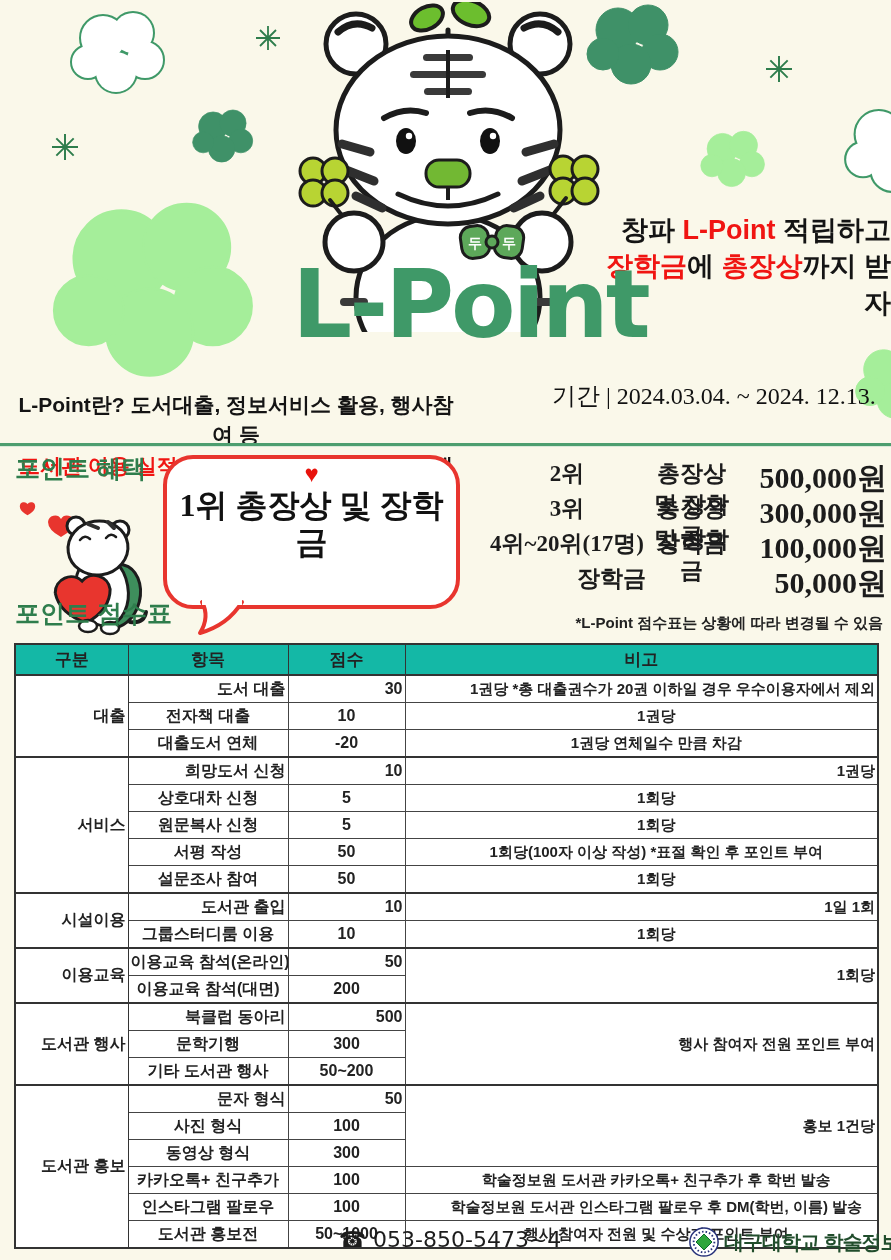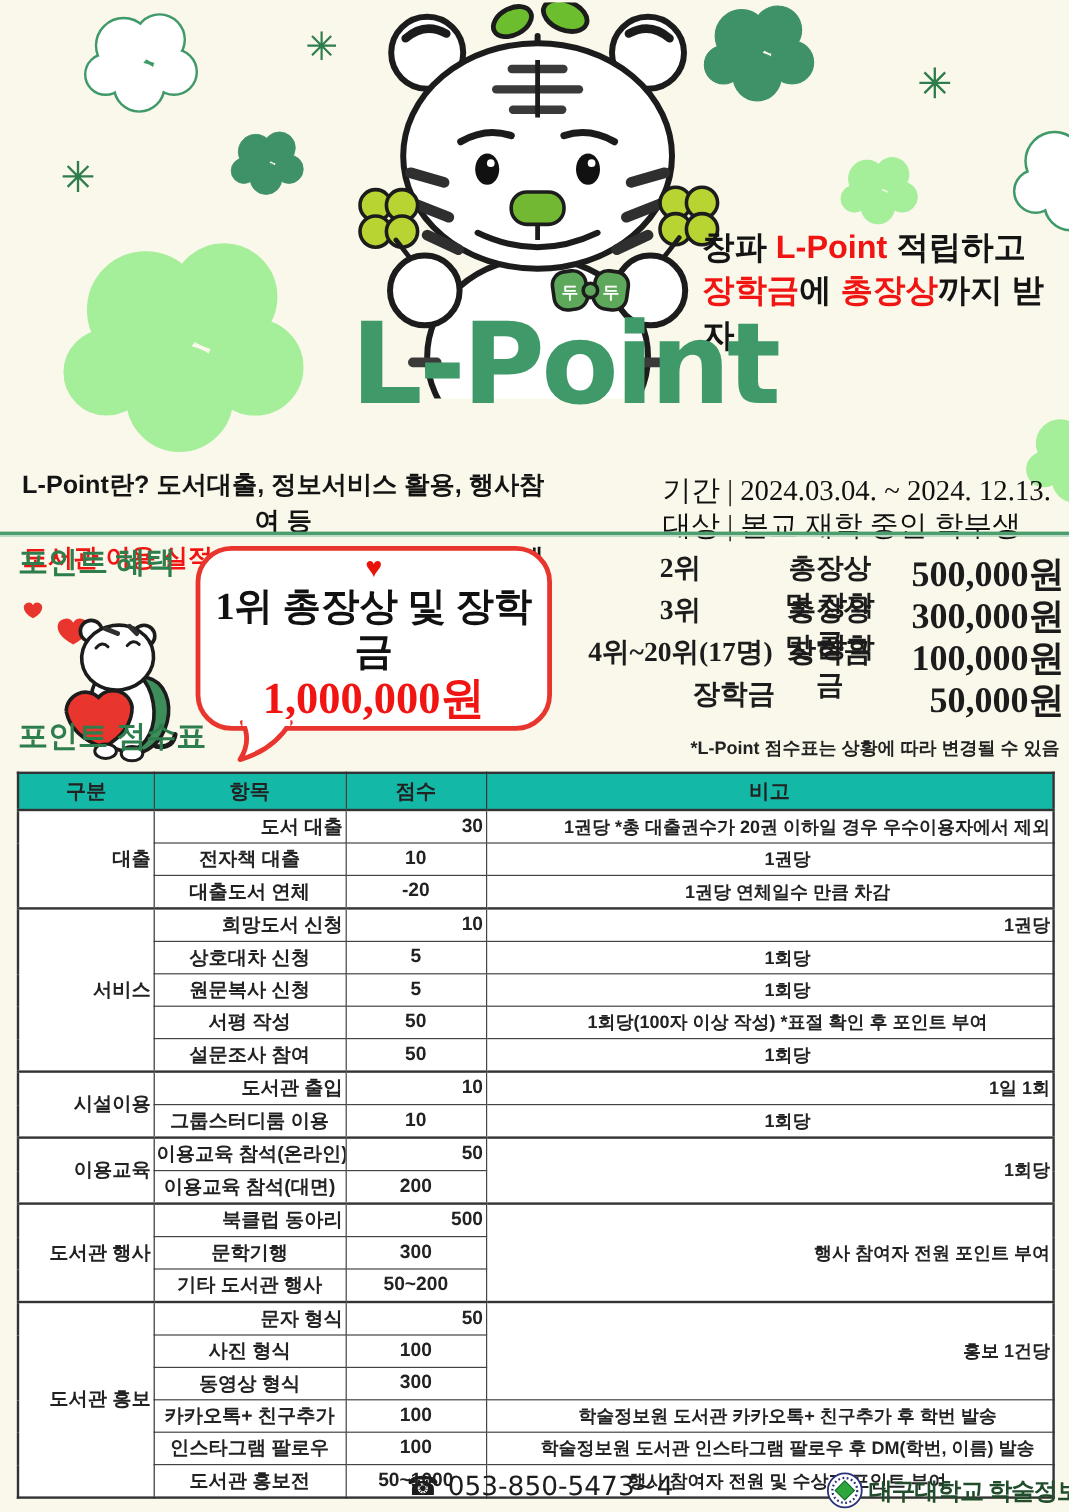--- a/index.html
+++ b/index.html
@@ -4,29 +4,29 @@
 <style>
   html,body{margin:0;padding:0;}
   .page{position:relative;width:891px;height:1260px;background:#faf8ea;overflow:hidden;
         font-family:"Liberation Sans",sans-serif;color:#1c1c1c;}
   .abs{position:absolute;}
 
   
   .main-title{left:240px;top:258px;width:460px;text-align:center;
     font-family:"DejaVu Sans",sans-serif;font-weight:bold;font-size:94px;
     letter-spacing:-3px;color:#3f9968;line-height:1;}
-  .slogan{left:585px;top:188px;width:306px;text-align:left;font-weight:bold;
+  .slogan{left:585px;top:212px;width:306px;text-align:right;font-weight:bold;
     font-size:27px;line-height:1.35;color:#141414;}
   .slogan .red{color:#f01512;}
 
   
   .intro{left:12px;top:390px;width:448px;text-align:center;font-weight:bold;
     font-size:21px;line-height:1.45;color:#141414;}
   .intro .red{color:#f01512;}
-  .info{left:552px;top:396px;width:339px;font-family:"Liberation Serif",serif;
+  .info{left:552px;top:382px;width:339px;font-family:"Liberation Serif",serif;
     font-size:24px;line-height:1.2;white-space:nowrap;color:#111;}
   .divider{left:0;top:443px;width:891px;height:3px;background:#4d9e6f;
     border-bottom:1px solid #d9ead9;}
 
   
   .sec-heading{font-size:25px;font-weight:bold;color:#2e7d4c;}
   .benefit-heading{left:15px;top:452px;font-family:Liberation Serif, serif;}
   .bubble{left:163px;top:455px;width:289px;height:146px;background:#fff;
     border:4px solid #e8352e;border-radius:30px;text-align:center;z-index:3;}
   .bubble-heart{font-size:24px;color:#e8130c;line-height:1.1;margin-top:2px;}
@@ -194,21 +194,20 @@
 
   <div class="abs intro">
     <div>L-Point란? 도서대출, 정보서비스 활용, 행사참여 등</div>
     <div>
       <span class="red">도서관 이용 실적에 따라 포인트를 부여</span><span>하는 제도</span>
     </div>
   </div>
 
   <div class="abs info">
     <div>기간 | 2024.03.04. ~ 2024. 12.13.</div>
-    <div>대상 | 본교 재학 중인 학부생</div>
   </div>
 
   <div class="abs divider"></div>
 
   <div class="abs sec-heading benefit-heading">포인트 혜택</div>
 
   <svg class="abs" style="left:18px;top:494px" width="140" height="142" viewBox="0 0 140 142">
     <path d="M14,26 a6,6 0 0 1 11,-3 a6,6 0 0 1 11,3 q0,7 -11,13 q-11,-6 -11,-13" fill="#e8352e" transform="translate(-8,-6) scale(0.7)"></path>
     <path d="M30,28 a7,7 0 0 1 13,-3 a7,7 0 0 1 13,3 q0,8 -13,15 q-13,-7 -13,-15" fill="#e8352e"></path>
     <ellipse cx="98" cy="102" rx="24" ry="32" fill="#3e8e5c" stroke="#1c1c1c" stroke-width="3" transform="rotate(14 98 102)"></ellipse>
@@ -220,21 +219,20 @@
     <path d="M70,30 L80,34 M90,28 L96,34" stroke="#2f2f2f" stroke-width="4" stroke-linecap="round"></path>
     <path d="M38,96 a16,16 0 0 1 28,-9 a16,16 0 0 1 27,11 q-2,20 -27,31 q-26,-12 -28,-33" fill="#e8352e" stroke="#1c1c1c" stroke-width="3" transform="rotate(-6 66 105)"></path>
     <ellipse cx="70" cy="132" rx="9" ry="6" fill="#fff" stroke="#1c1c1c" stroke-width="2.5"></ellipse>
     <ellipse cx="92" cy="134" rx="9" ry="6" fill="#fff" stroke="#1c1c1c" stroke-width="2.5"></ellipse>
     <path d="M112,128 q14,2 16,-10" fill="none" stroke="#1c1c1c" stroke-width="4" stroke-linecap="round"></path>
   </svg>
 
   <div class="abs bubble">
     <div class="bubble-heart">♥</div>
     <div class="bubble-l1">1위 총장상 및 장학금</div>
-    <div class="bubble-l2">1,000,000원</div>
   </div>
   <svg class="abs bubble-tail" width="52" height="38" viewBox="0 0 52 38">
     <path d="M6,3 L46,3 Q32,26 4,34 Q14,18 6,3 Z" fill="#fff" stroke="#e8352e" stroke-width="4" stroke-linejoin="round"></path>
     <rect x="6" y="0" width="40" height="6" fill="#fff"></rect>
   </svg>
 
   <div class="abs prizes">
       <div class="prize-row">
         <span class="prize-rank">2위</span>
         <span class="prize-desc">총장상 및 장학금</span>

